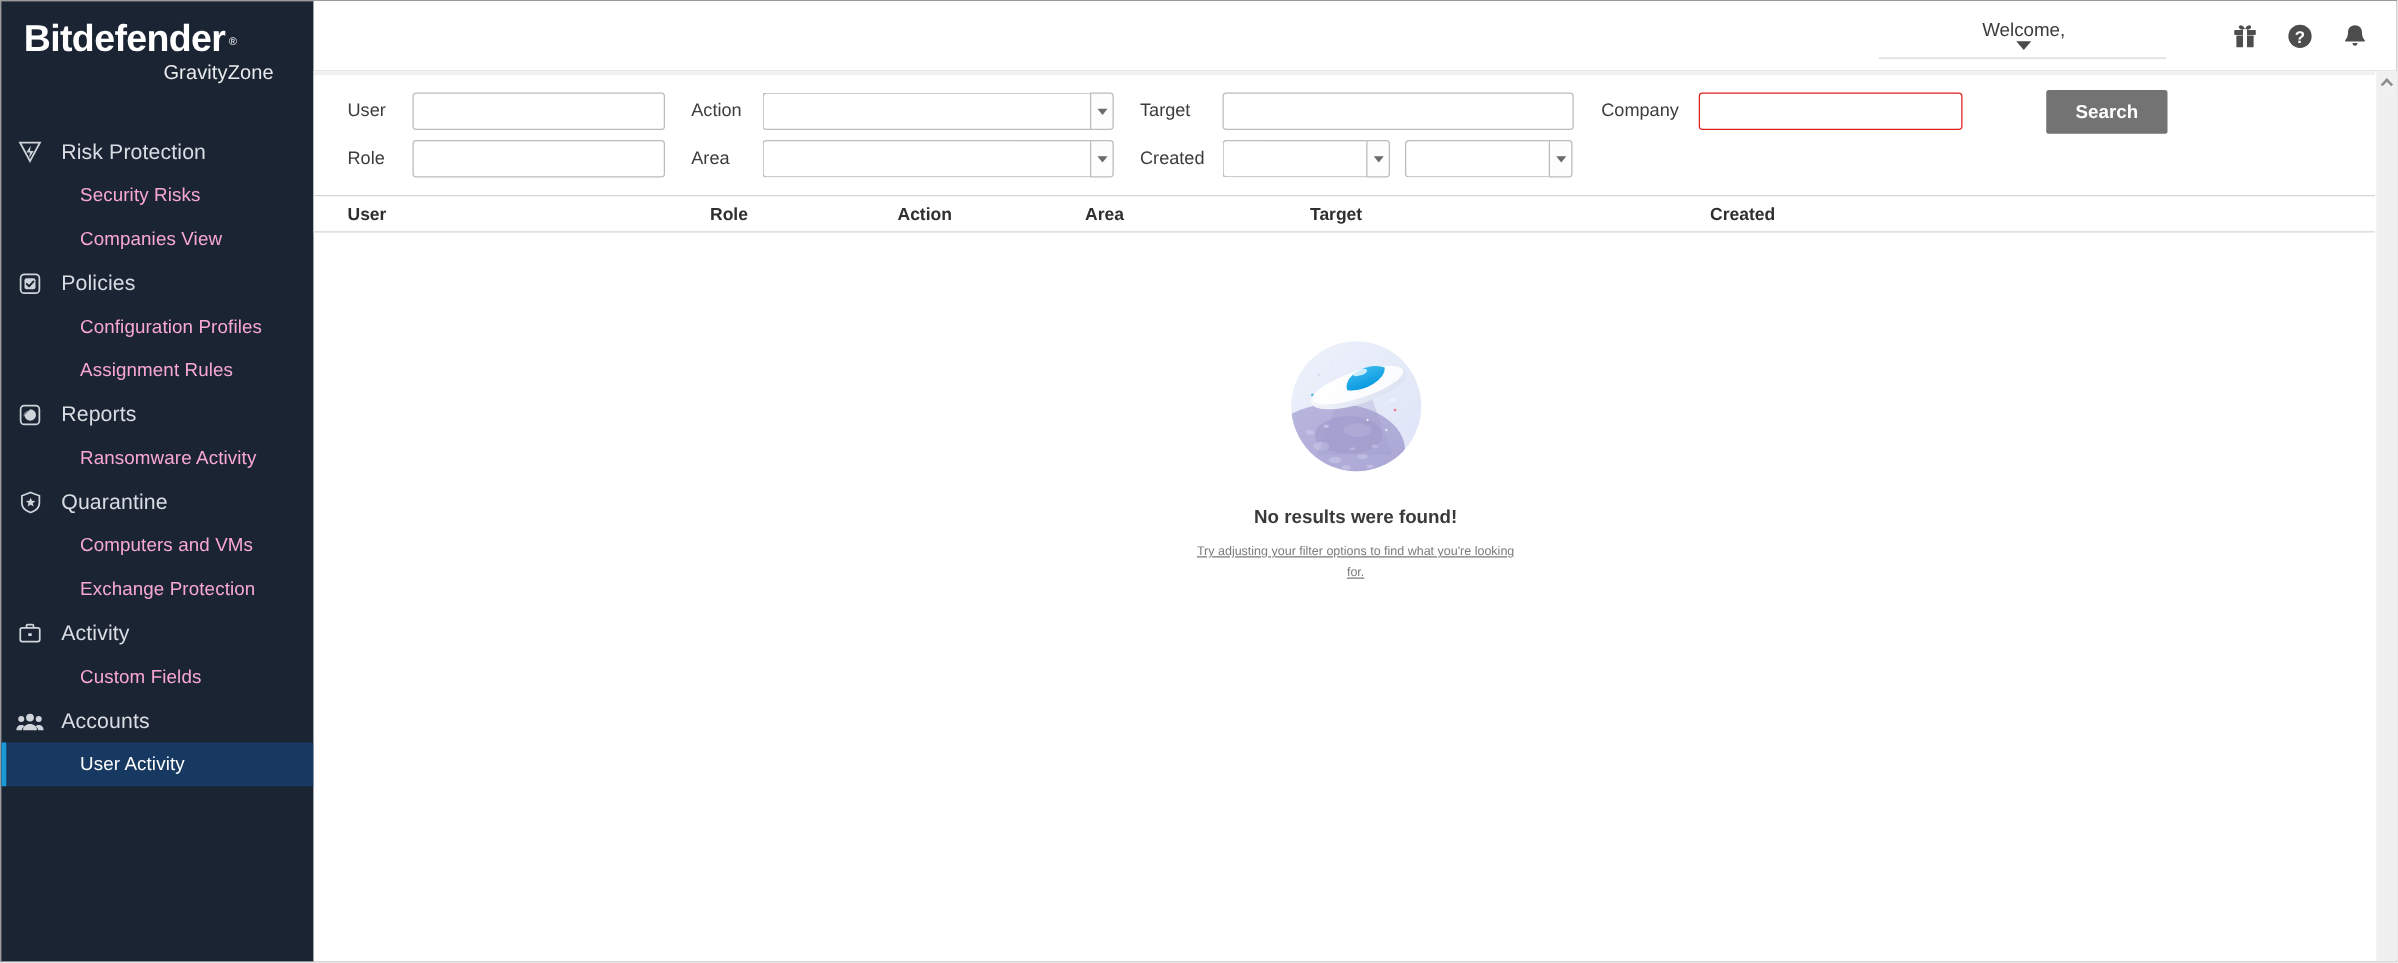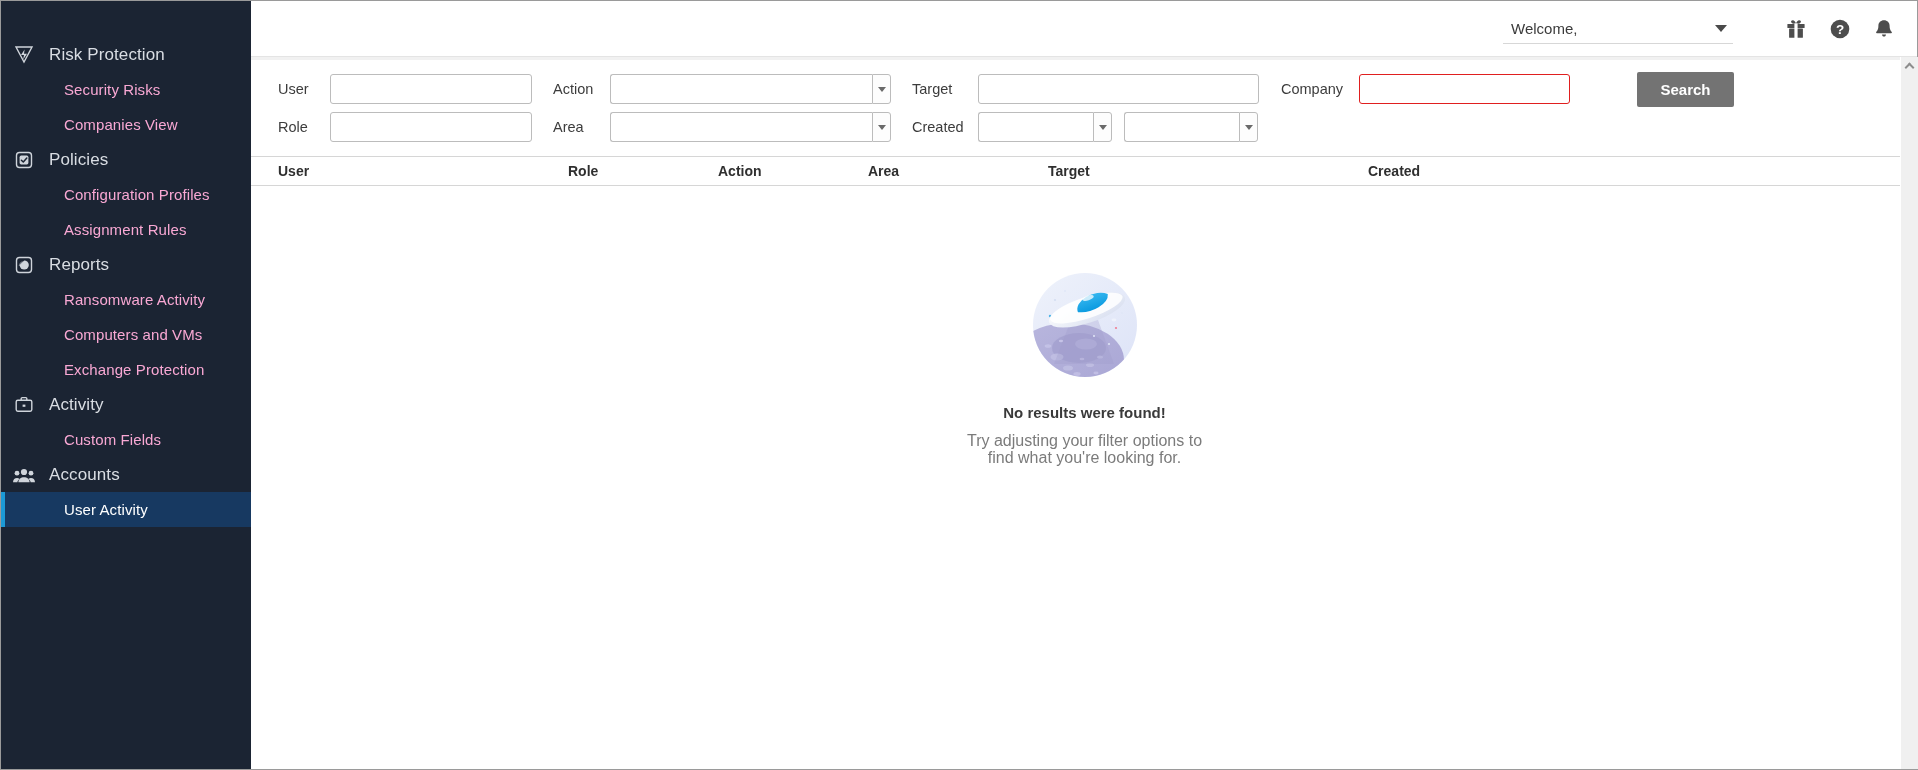--- a/index.html
+++ b/index.html
@@ -128,20 +128,21 @@
   .welcome-wrap {
     width: 230px;
     border-bottom: 1px solid #d7d7d7;
     display: flex;
     align-items: center;
     justify-content: space-between;
     padding: 0 6px 6px 8px;
     margin-right: 52px;
     margin-top: 6px;
     cursor: pointer;
+    flex-direction: column;
   }
   .welcome-text {
     font-size: 15px;
     color: #3b3b3b;
   }
   .caret-down {
     width: 0; height: 0;
     border-left: 6px solid transparent;
     border-right: 6px solid transparent;
     border-top: 7px solid #4a4a4a;
@@ -254,25 +255,26 @@
     align-items: center;
   }
   .empty-title {
     margin-top: 14px;
     font-size: 15px;
     font-weight: 700;
     color: #3a3a3a;
   }
   .empty-sub {
     margin-top: 11px;
-    font-size: 16px;
+    font-size: 10px;
     color: #7b7b7b;
     text-align: center;
     line-height: 17px;
     max-width: 260px;
+    text-decoration: underline;
   }
 
   
   #vscroll {
     width: 17px;
     min-width: 17px;
     background: #ffffff;
     border-left: 1px solid #ffffff;
     display: flex;
     flex-direction: column;
@@ -296,20 +298,27 @@
     transform: rotate(45deg);
     margin-top: 3px;
   }
 </style>
 </head>
 <body>
 
 <div id="app">
 
   <aside id="sidebar">
+    <div class="brand">
+      <div class="brand-main">
+        <span>Bitdefender</span>
+        <span class="brand-reg">®</span>
+      </div>
+      <div class="brand-sub">GravityZone</div>
+    </div>
 
     <nav class="nav">
 
       <div class="nav-group">
         <span class="ico">
           <svg width="20" height="19" viewBox="0 0 20 19">
               <path d="M2 2 L18 2 L10 17 Z" fill="none" stroke="#cfd4db" stroke-width="1.4"></path>
               <path d="M10.6 4.5 L7 10 L10 10 L9.2 14.5 L13 8.8 L10 8.8 Z" fill="#cfd4db"></path>
             </svg>
         </span>
@@ -351,20 +360,29 @@
               <path d="M9.3 10.9 L9.3 6.3 a4.6 4.6 0 0 0 -4.6 4.6 Z" fill="#cfd4db" opacity="0.45"></path>
             </svg>
         </span>
         <span class="lbl">Reports</span>
       </div>
 
       <div class="nav-sub">
         <span class="lbl">Ransomware Activity</span>
       </div>
 
+      <div class="nav-group">
+        <span class="ico">
+          <svg width="19" height="20" viewBox="0 0 19 20">
+              <path d="M9.5 2 L16.5 4.6 V10 c0 4.2 -3.2 6.8 -7 8 -3.8 -1.2 -7 -3.8 -7 -8 V4.6 Z" fill="none" stroke="#cfd4db" stroke-width="1.4"></path>
+              <path d="M9.5 6.1 L10.6 8.6 L13.3 8.8 L11.2 10.6 L11.9 13.2 L9.5 11.8 L7.1 13.2 L7.8 10.6 L5.7 8.8 L8.4 8.6 Z" fill="#cfd4db"></path>
+            </svg>
+        </span>
+        <span class="lbl">Quarantine</span>
+      </div>
 
       <div class="nav-sub">
         <span class="lbl">Computers and VMs</span>
       </div>
 
       <div class="nav-sub">
         <span class="lbl">Exchange Protection</span>
       </div>
 
       <div class="nav-group">

